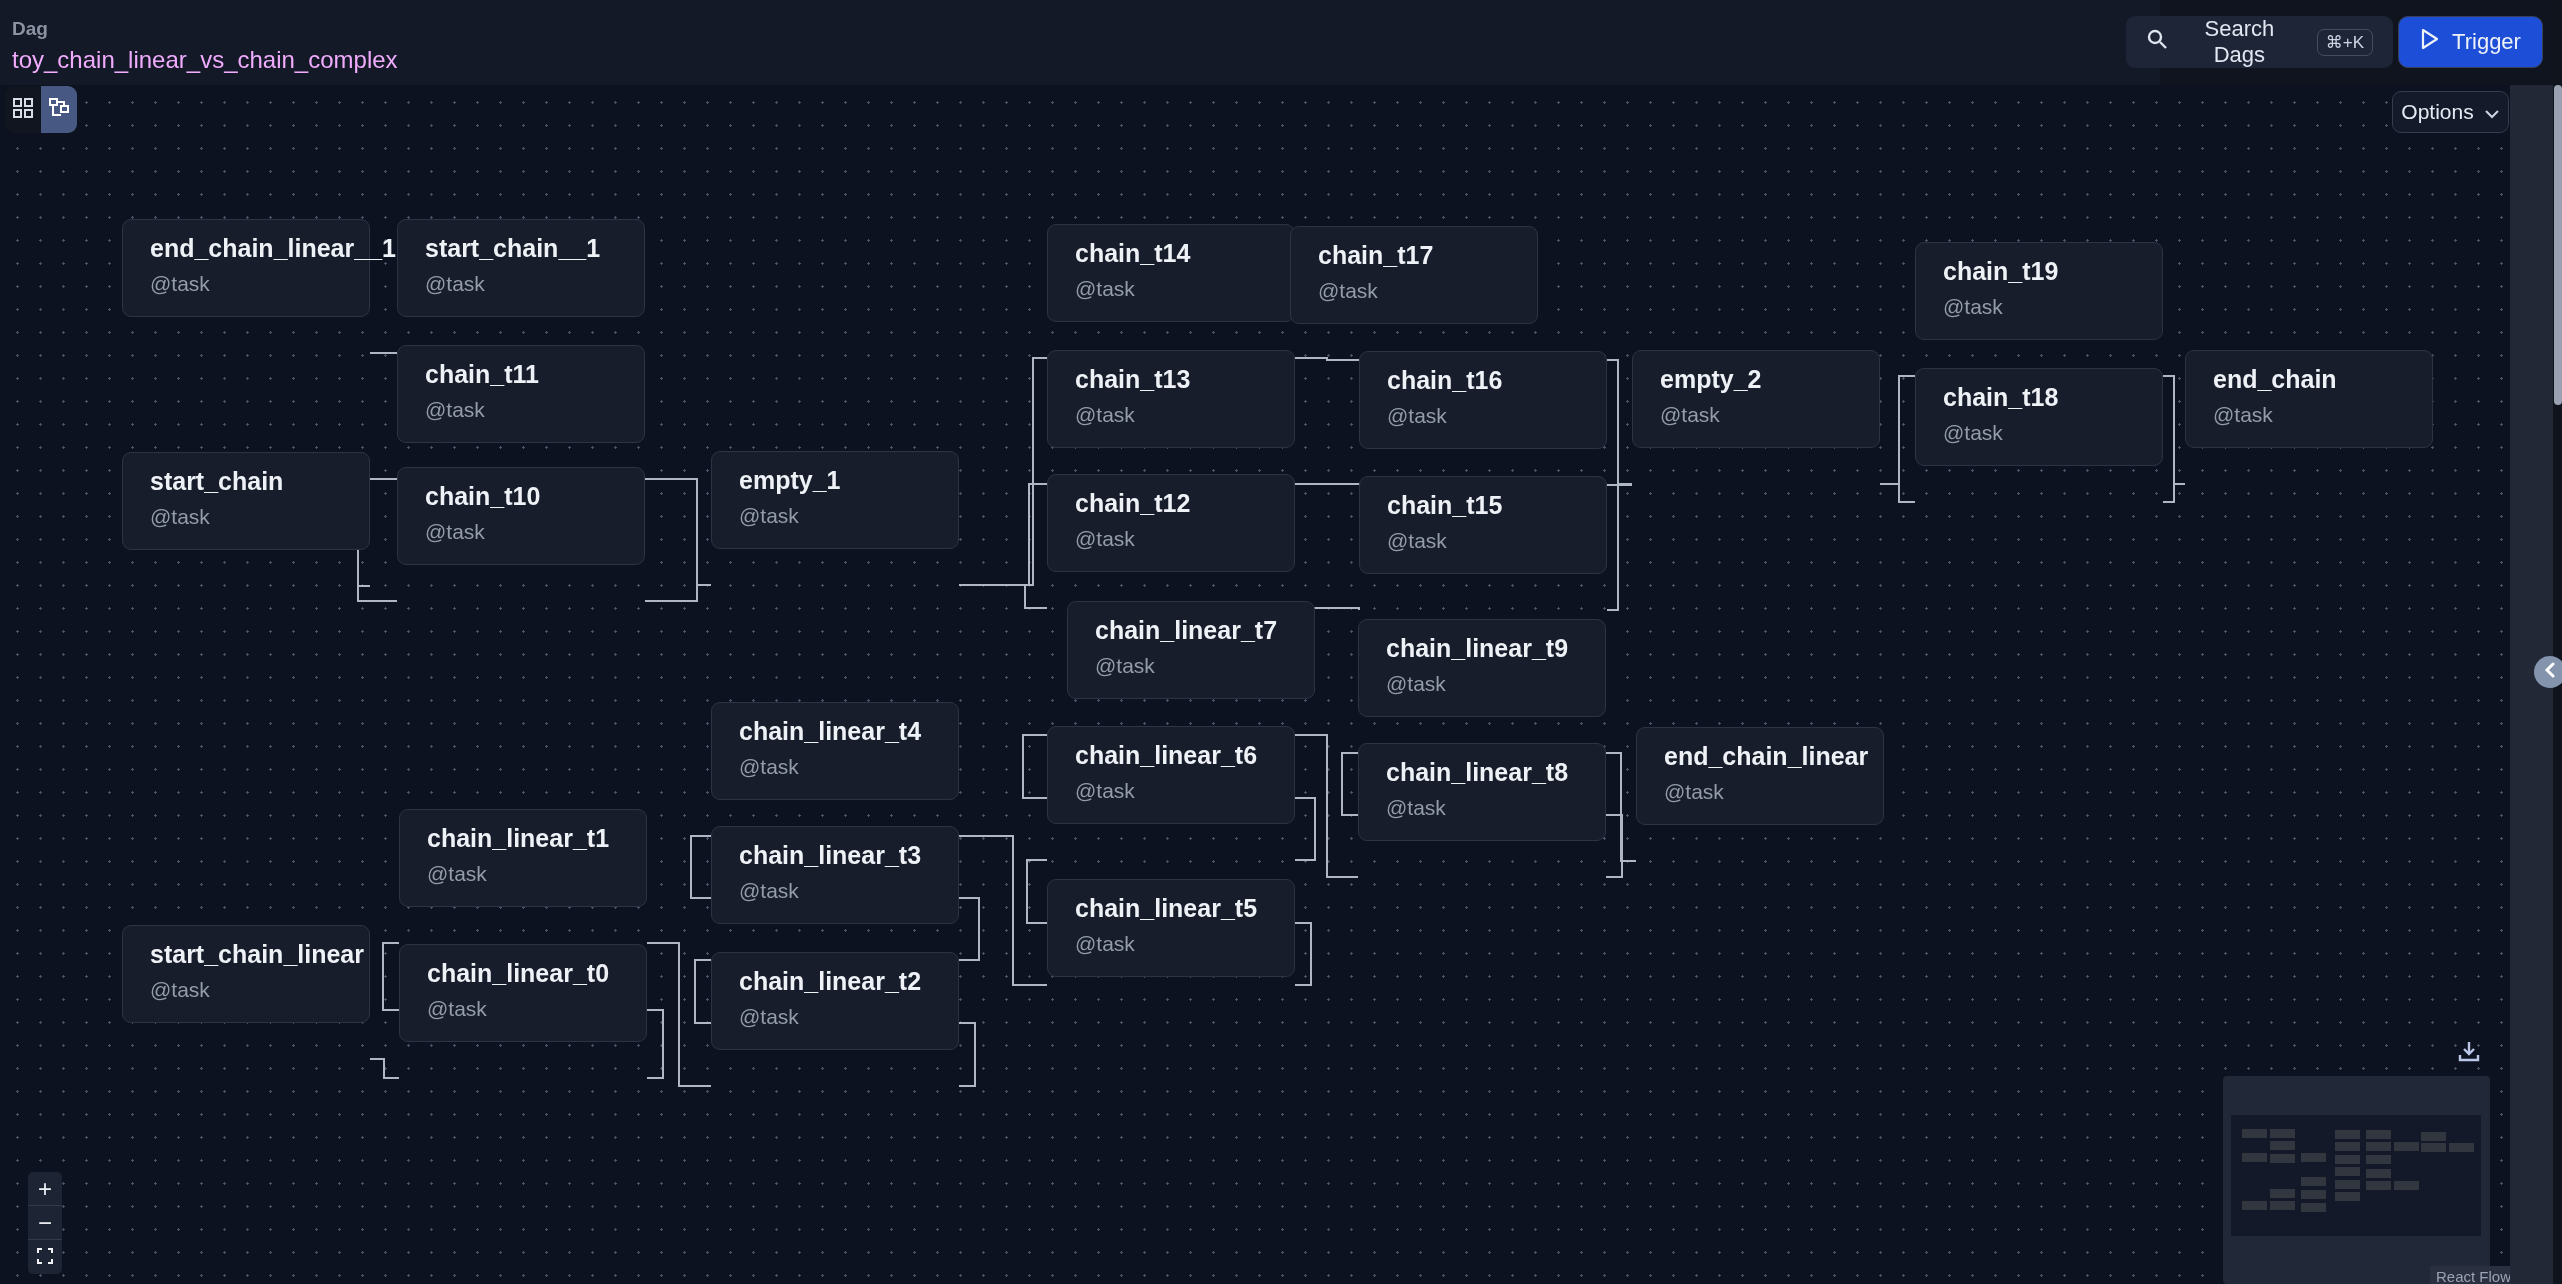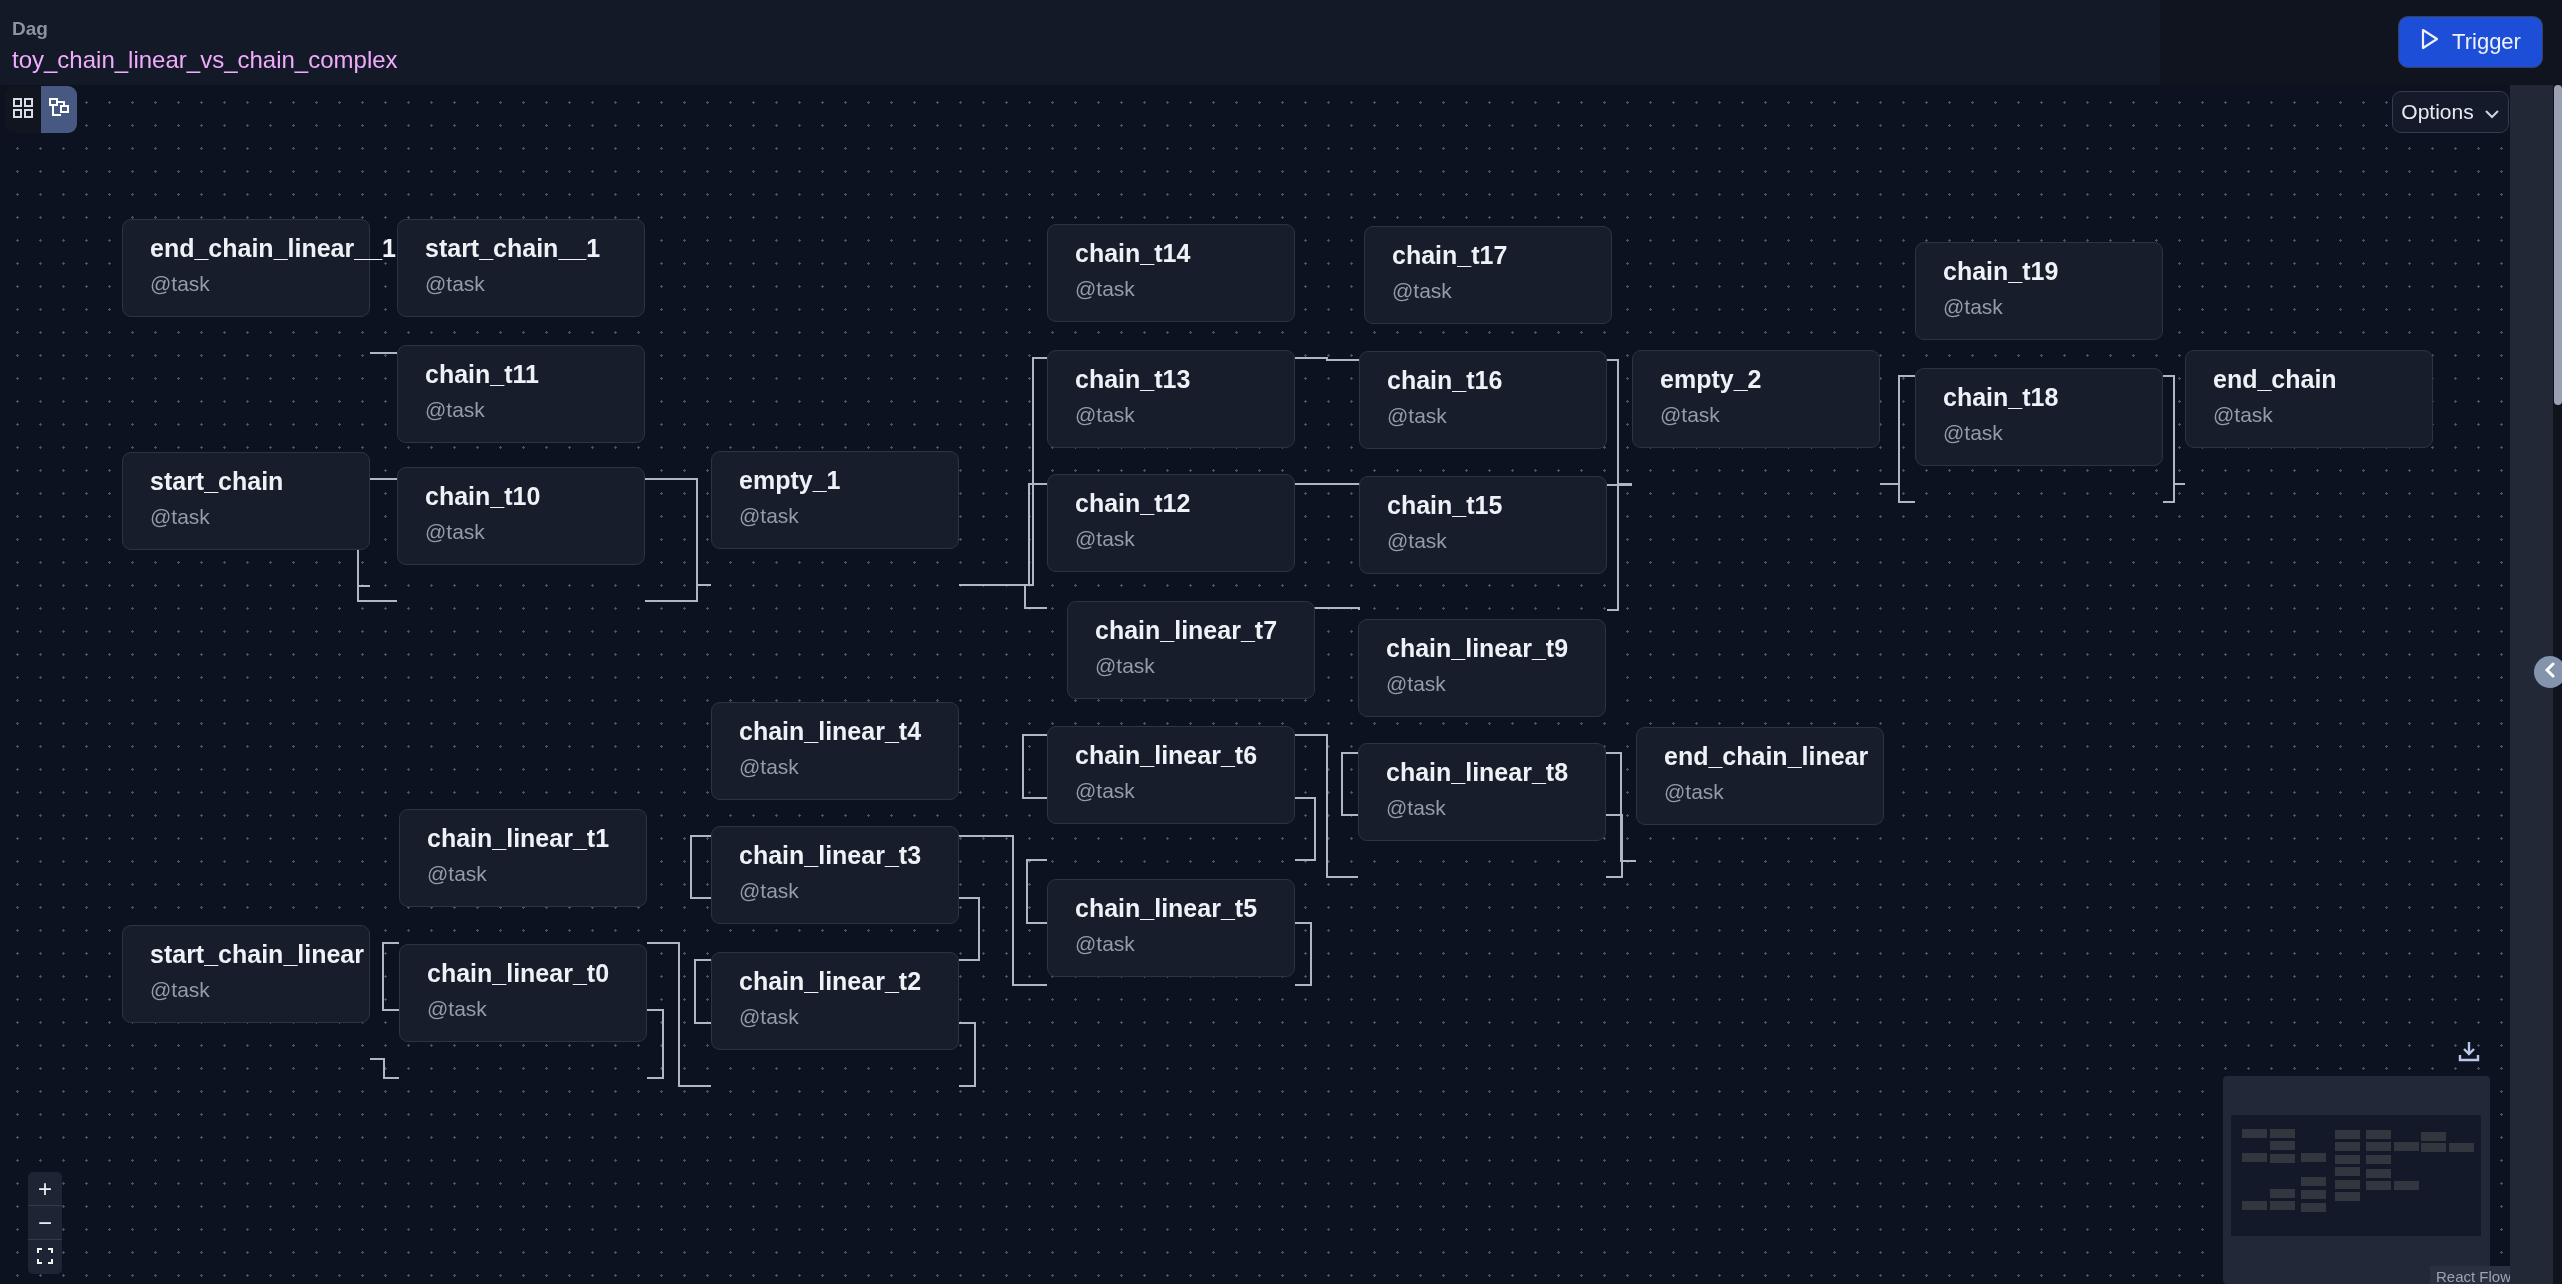--- a/index.html
+++ b/index.html
@@ -133,21 +133,21 @@
       <div class="s">@task</div>
     </div>
     <div class="node" style="left: 1047px; top: 350px;">
       <div class="t">chain_t13</div>
       <div class="s">@task</div>
     </div>
     <div class="node" style="left: 1047px; top: 474px;">
       <div class="t">chain_t12</div>
       <div class="s">@task</div>
     </div>
-    <div class="node" style="left: 1364px; top: 226px;">
+    <div class="node" style="left: 1290px; top: 226px;">
       <div class="t">chain_t17</div>
       <div class="s">@task</div>
     </div>
     <div class="node" style="left: 1359px; top: 351px;">
       <div class="t">chain_t16</div>
       <div class="s">@task</div>
     </div>
     <div class="node" style="left: 1359px; top: 476px;">
       <div class="t">chain_t15</div>
       <div class="s">@task</div>
@@ -320,20 +320,30 @@
   <span>
     <svg width="14" height="16" viewBox="0 0 14 16" fill="none" stroke="#ffffff" stroke-width="3" stroke-linecap="round">
       <polyline points="10,2 4,8 10,14"></polyline>
     </svg>
   </span>
 </div>
 
 <div class="header">
   <div class="hdr-eyebrow">Dag</div>
   <div class="hdr-title">toy_chain_linear_vs_chain_complex</div>
+  <button class="btn-search">
+    <span>
+      <svg width="22" height="22" viewBox="0 0 22 22" fill="none" stroke="#dfe4ee" stroke-width="2.4">
+        <circle cx="9" cy="9" r="6"></circle>
+          <path d="M14 14 L20 20"></path>
+      </svg>
+    </span>
+    <span>Search Dags</span>
+    <span class="kbd">⌘+K</span>
+  </button>
   <button class="btn-trigger">
     <span>
       <svg width="20" height="22" viewBox="0 0 20 22" fill="none" stroke="#eef1f6" stroke-width="2.2" stroke-linejoin="round">
         <path d="M3 2 L17 11 L3 20 Z"></path>
       </svg>
     </span>
     <span>Trigger</span>
   </button>
 </div>
 

